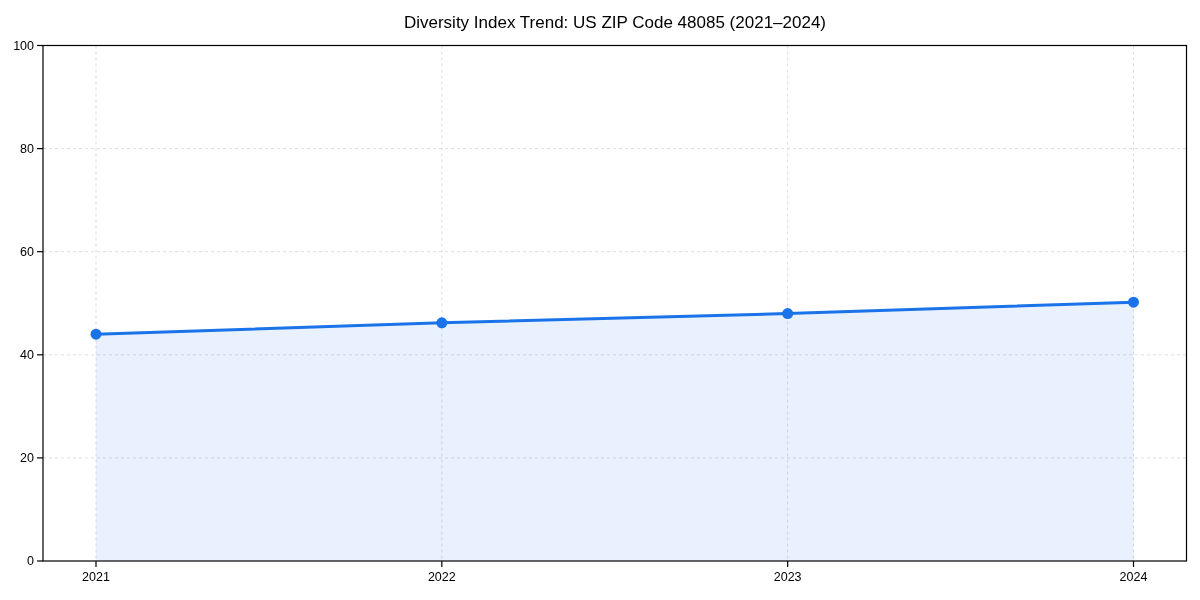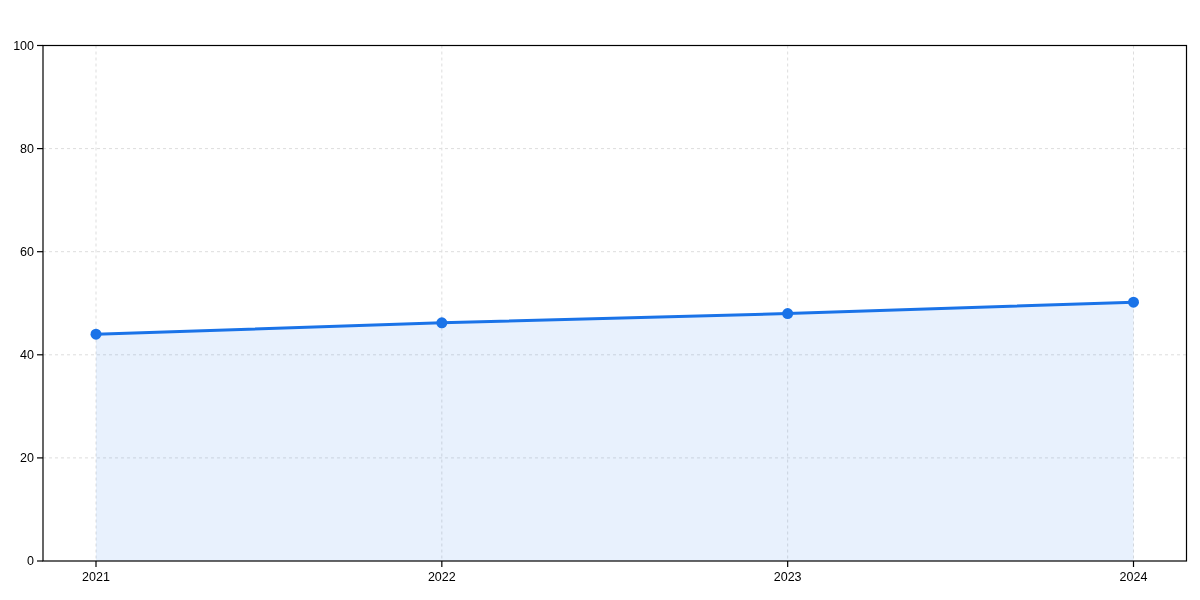--- a/index.html
+++ b/index.html
@@ -36,20 +36,21 @@
   .tick-label {
     font-family: "Liberation Sans", "DejaVu Sans", sans-serif;
     font-size: 12.5px;
     fill: #000000;
   }
 </style>
 </head>
 <body>
 
 <div class="figure">
+  <div class="chart-title">Diversity Index Trend: US ZIP Code 48085 (2021–2024)</div>
   <svg id="chart-svg" width="1200" height="600" viewBox="0 0 1200 600">
       <g>
         <line x1="43" x2="1186.5" y1="457.9" y2="457.9" stroke="#dddddd" stroke-width="1" stroke-dasharray="3 3"></line>
         <line x1="43" x2="1186.5" y1="354.79999999999995" y2="354.79999999999995" stroke="#dddddd" stroke-width="1" stroke-dasharray="3 3"></line>
         <line x1="43" x2="1186.5" y1="251.7" y2="251.7" stroke="#dddddd" stroke-width="1" stroke-dasharray="3 3"></line>
         <line x1="43" x2="1186.5" y1="148.59999999999997" y2="148.59999999999997" stroke="#dddddd" stroke-width="1" stroke-dasharray="3 3"></line>
         <line x1="96" x2="96" y1="45.5" y2="561" stroke="#dddddd" stroke-width="1" stroke-dasharray="3 3"></line>
         <line x1="441.8333333333333" x2="441.8333333333333" y1="45.5" y2="561" stroke="#dddddd" stroke-width="1" stroke-dasharray="3 3"></line>
         <line x1="787.6666666666666" x2="787.6666666666666" y1="45.5" y2="561" stroke="#dddddd" stroke-width="1" stroke-dasharray="3 3"></line>
         <line x1="1133.5" x2="1133.5" y1="45.5" y2="561" stroke="#dddddd" stroke-width="1" stroke-dasharray="3 3"></line>

